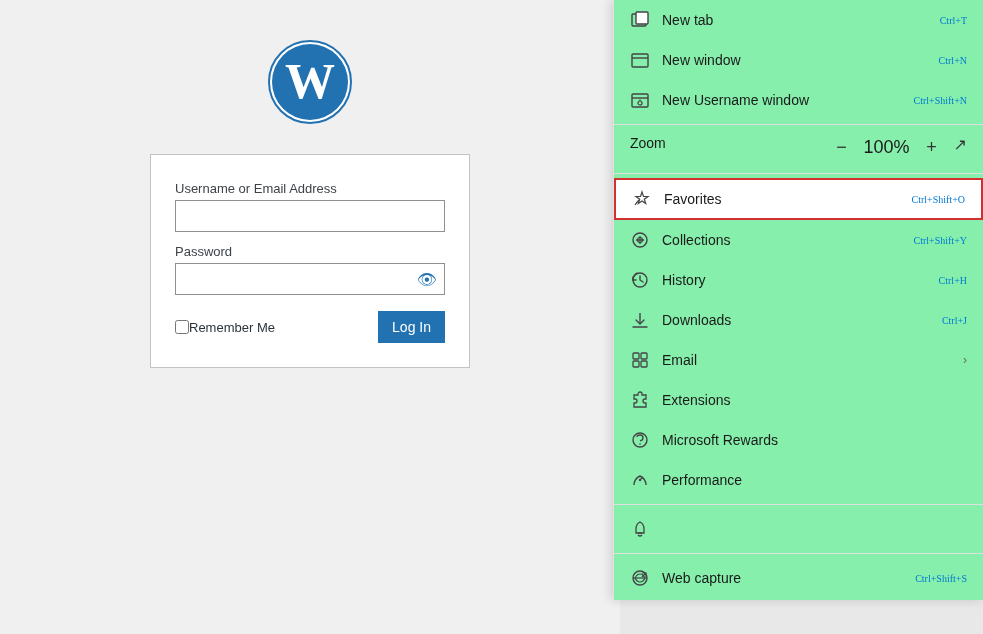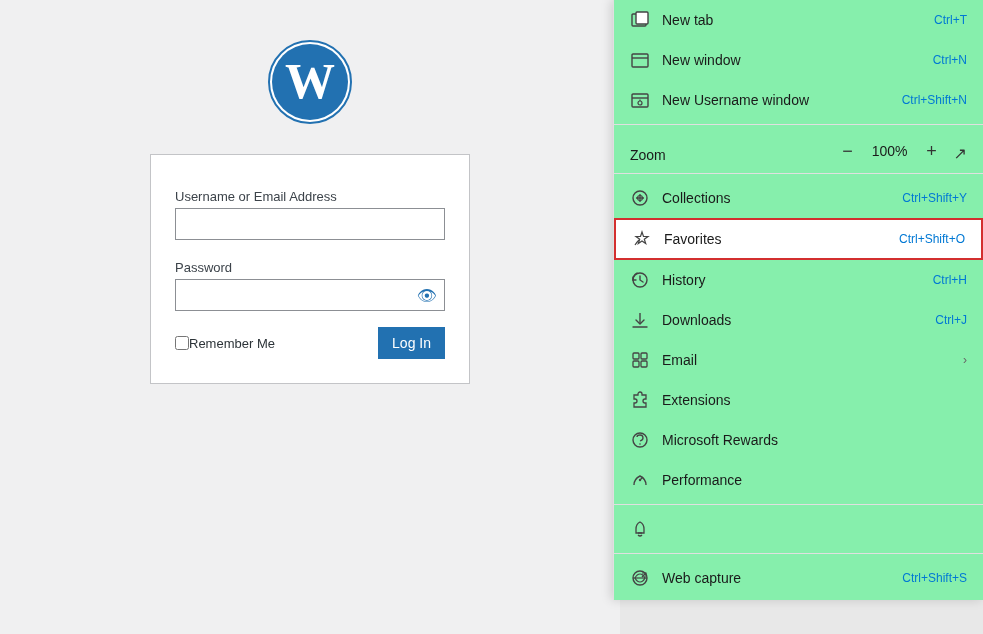--- a/index.html
+++ b/index.html
@@ -37,21 +37,20 @@
       padding: 26px 24px 24px;
       width: 320px;
       margin-top: 10px;
     }
 
     .wp-field-label {
       font-size: 13px;
       color: #3c434a;
       margin-bottom: 4px;
       display: block;
-      margin-top: 8px;
     }
 
     .wp-input {
       width: 100%;
       border: 1px solid #8c8f94;
       padding: 6px 8px;
       font-size: 14px;
       color: #2c3338;
       height: 32px;
       margin-bottom: 12px;
@@ -145,41 +144,42 @@
       font-size: 16px;
     }
 
     .menu-label {
       flex: 1;
       font-size: 14px;
       color: #1a1a1a;
     }
 
     .menu-shortcut {
-      font-size: 12px;
+      font-size: 10px;
       color: #0078d4;
       margin-left: auto;
+      font-family: Liberation Serif, serif;
     }
 
     .menu-chevron {
       font-size: 12px;
       color: #666;
       margin-left: 8px;
     }
 
     .menu-divider {
       height: 1px;
       background: #e0e0e0;
       margin: 4px 0;
     }
 
     
     .zoom-row {
       display: flex;
-      align-items: flex-end;
+      align-items: flex-start;
       padding: 6px 16px;
       min-height: 40px;
     }
 
     .zoom-label {
       font-size: 14px;
       color: #1a1a1a;
       flex: 1;
     }
 
@@ -197,21 +197,21 @@
       cursor: pointer;
       font-size: 18px;
       color: #333;
       display: flex;
       align-items: center;
       justify-content: center;
       line-height: 1;
     }
 
     .zoom-value {
-      font-size: 14px;
+      font-size: 18px;
       color: #1a1a1a;
       min-width: 40px;
       text-align: center;
     }
 
     .zoom-expand {
       font-size: 16px;
       color: #333;
       margin-left: 10px;
       cursor: pointer;
@@ -298,41 +298,41 @@
     <div class="zoom-controls">
       <button class="zoom-btn">−</button>
       <span class="zoom-value">100%</span>
       <button class="zoom-btn">+</button>
     </div>
     <span class="zoom-expand">↗</span>
   </div>
 
   <div class="menu-divider"></div>
 
+  <div class="menu-item highlighted">
+    <span class="menu-icon">
+      <svg class="icon-svg" viewBox="0 0 18 18" fill="none" xmlns="http://www.w3.org/2000/svg">
+        <path d="M9 2l1.5 4.5H15l-3.7 2.7 1.4 4.4L9 11l-3.7 2.6 1.4-4.4L3 6.5h4.5z" stroke="#444" stroke-width="1.2" fill="none"></path>
+        <path d="M2 15 Q4 12 6 10" stroke="#444" stroke-width="1.2"></path>
+      </svg>
+    </span>
+    <span class="menu-label">Favorites</span>
+    <span class="menu-shortcut">Ctrl+Shift+O</span>
+  </div>
+
   <div class="menu-item">
     <span class="menu-icon">
       <svg class="icon-svg" viewBox="0 0 18 18" fill="none" xmlns="http://www.w3.org/2000/svg">
         <circle cx="9" cy="9" r="7" stroke="#444" stroke-width="1.4"></circle>
         <path d="M5 9h8M9 5v8" stroke="#444" stroke-width="1.3"></path>
         <circle cx="9" cy="9" r="2.5" stroke="#444" stroke-width="1.1"></circle>
       </svg>
     </span>
     <span class="menu-label">Collections</span>
     <span class="menu-shortcut">Ctrl+Shift+Y</span>
-  </div>
-
-  <div class="menu-item highlighted">
-    <span class="menu-icon">
-      <svg class="icon-svg" viewBox="0 0 18 18" fill="none" xmlns="http://www.w3.org/2000/svg">
-        <path d="M9 2l1.5 4.5H15l-3.7 2.7 1.4 4.4L9 11l-3.7 2.6 1.4-4.4L3 6.5h4.5z" stroke="#444" stroke-width="1.2" fill="none"></path>
-        <path d="M2 15 Q4 12 6 10" stroke="#444" stroke-width="1.2"></path>
-      </svg>
-    </span>
-    <span class="menu-label">Favorites</span>
-    <span class="menu-shortcut">Ctrl+Shift+O</span>
   </div>
 
   <div class="menu-item">
     <span class="menu-icon">
       <svg class="icon-svg" viewBox="0 0 18 18" fill="none" xmlns="http://www.w3.org/2000/svg">
         <circle cx="9" cy="9" r="7" stroke="#444" stroke-width="1.4"></circle>
         <polyline points="9,5 9,9 12,11" stroke="#444" stroke-width="1.4" stroke-linecap="round"></polyline>
         <path d="M2 9 Q2 4 6 2" stroke="#444" stroke-width="1.3" stroke-linecap="round"></path>
         <polyline points="2,6 2,9 5,9" stroke="#444" stroke-width="1.3" stroke-linecap="round"></polyline>
       </svg>

